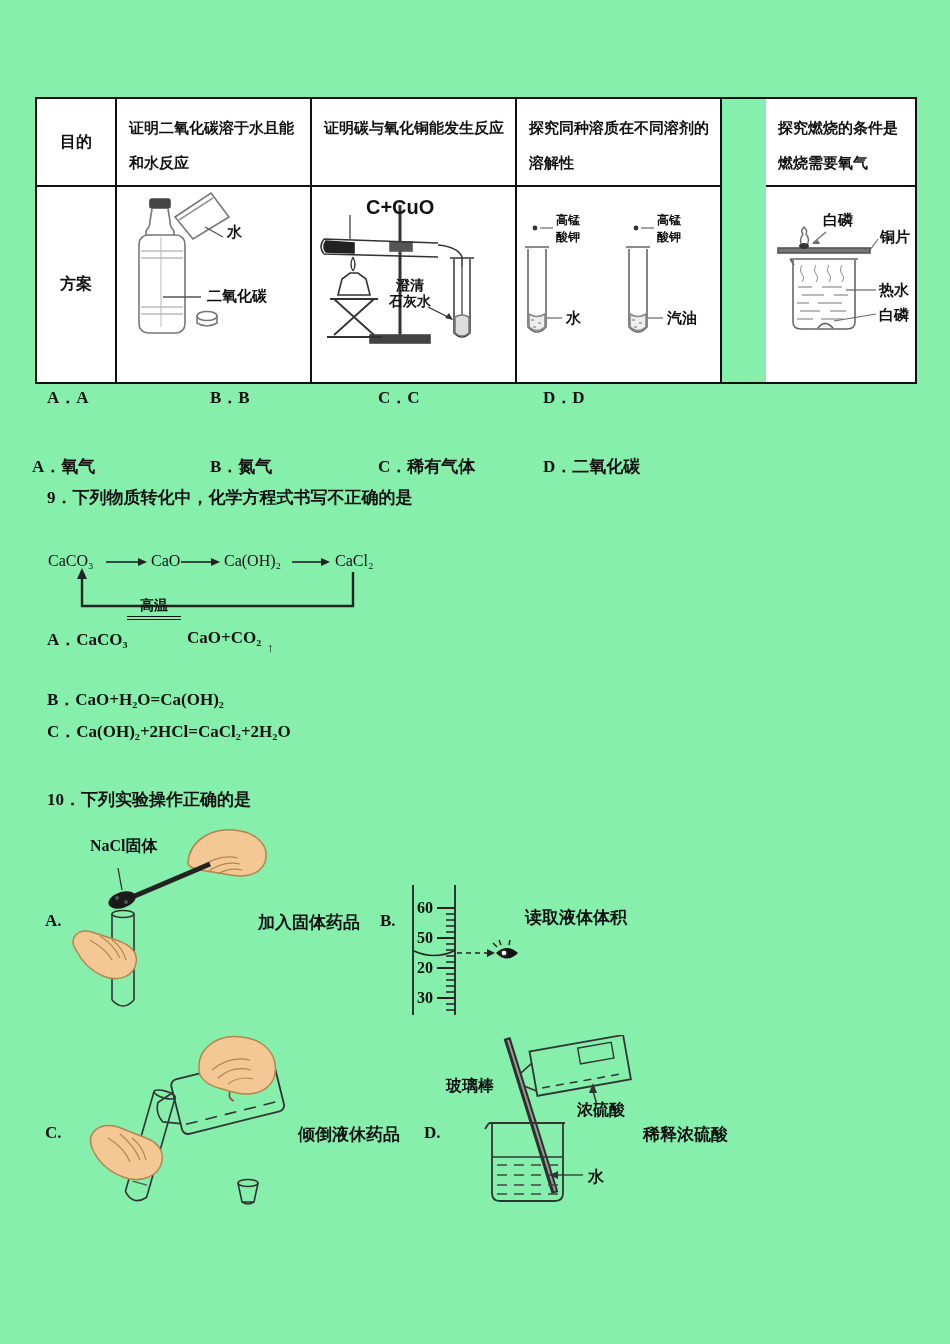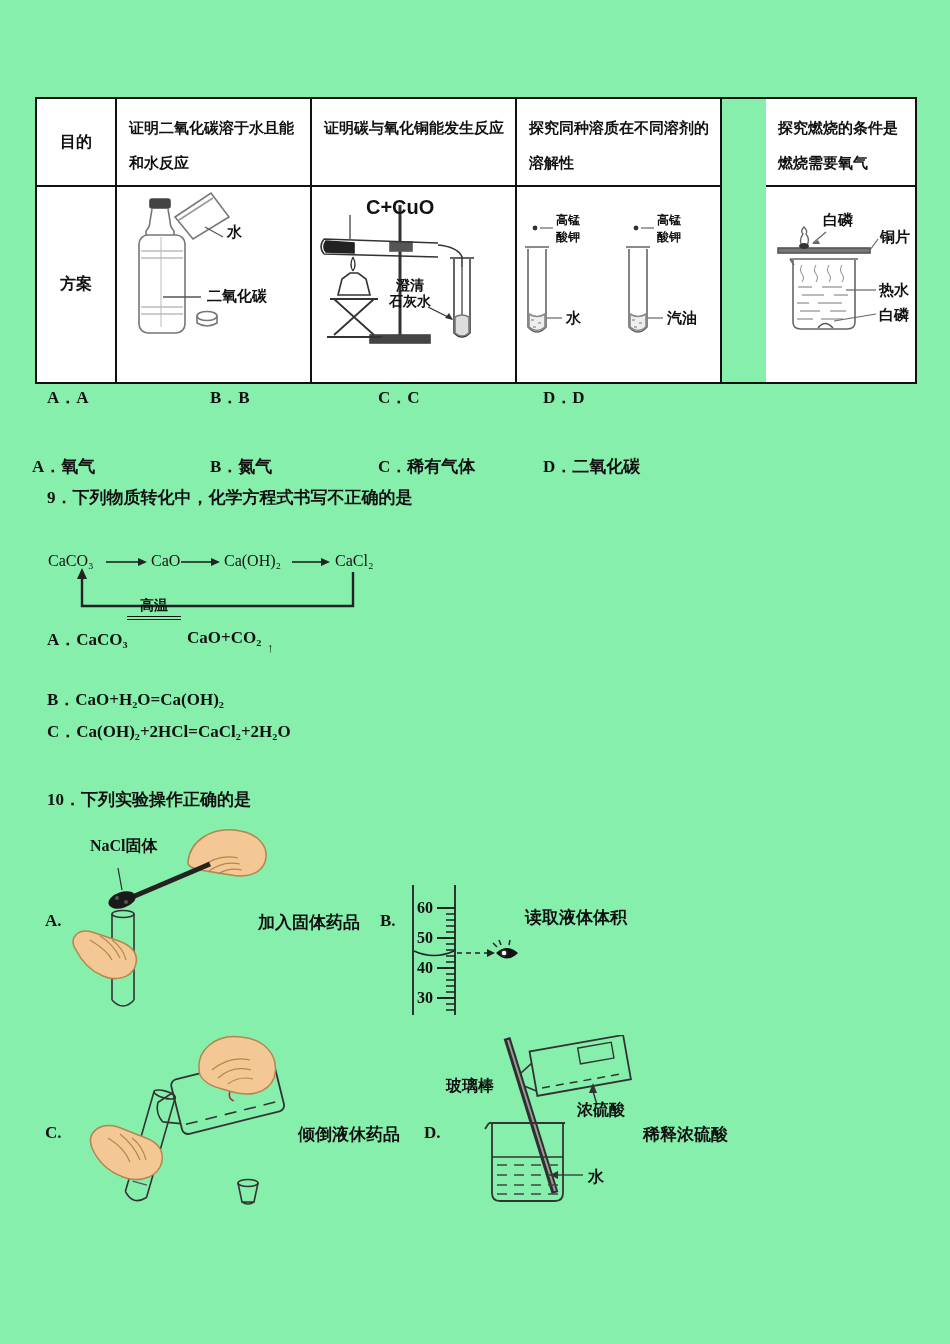--- a/index.html
+++ b/index.html
@@ -234,21 +234,21 @@
         <path d="M52,68 H82" stroke-dasharray="5,4" stroke-width="1.5"></path>
         <polygon points="82,64 90,68 82,72" fill="#222" stroke="none"></polygon>
 
         <path d="M113,68 Q102,58 91,68 Q102,79 113,68 Z" fill="#111" stroke="none"></path>
         <circle cx="99" cy="68" r="3.2" fill="#fff"></circle>
         <path d="M92,62 L88,58 M96,60 L94,55 M104,60 L105,55" stroke-width="1.5"></path>
       </g>
     </svg>
     <span class="scaleNum" style="left:2px;top:14px;">60</span>
     <span class="scaleNum" style="left:2px;top:44px;">50</span>
-    <span class="scaleNum" style="left:2px;top:74px;">40</span>
+    <span class="scaleNum" style="left:2px;top:74px;">20</span>
     <span class="scaleNum" style="left:2px;top:104px;">30</span>
   </div>
   <span class="abs figcap" style="left:525px;top:906px;">读取液体体积</span>
 
   <div class="abs" style="left:80px;top:1030px;width:220px;height:190px;">
     <svg width="220" height="190" viewBox="0 0 220 190">
 
       <g transform="rotate(-14 145 65)">
         <rect x="95" y="38" width="105" height="56" rx="6" fill="none" stroke="#333" stroke-width="1.8"></rect>
         <path d="M100,84 h12 m8,0 h12 m8,0 h12 m8,0 h12 m8,0 h12" stroke="#333" stroke-width="1.6" fill="none"></path>

